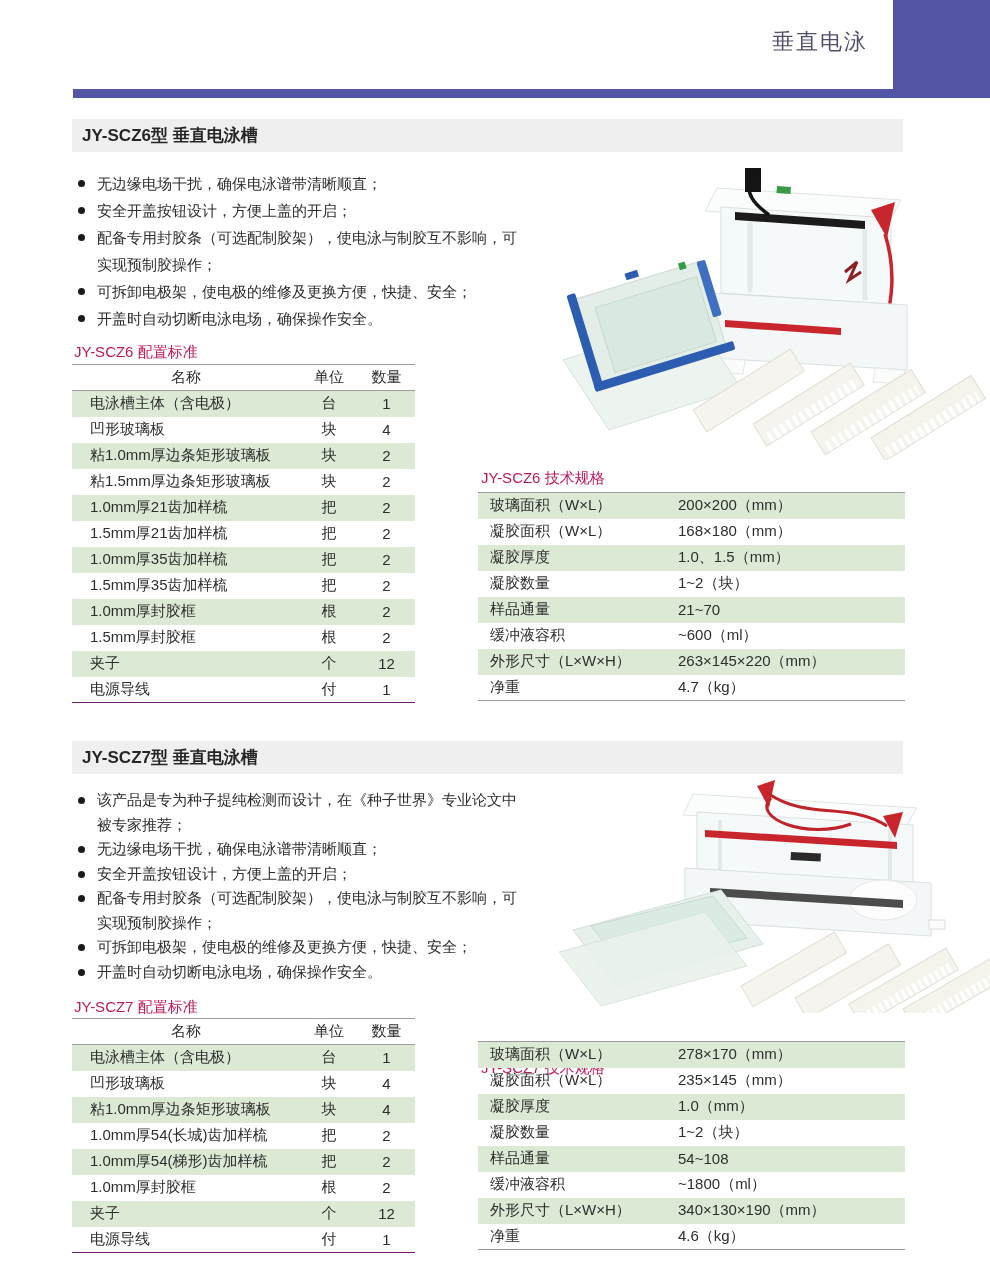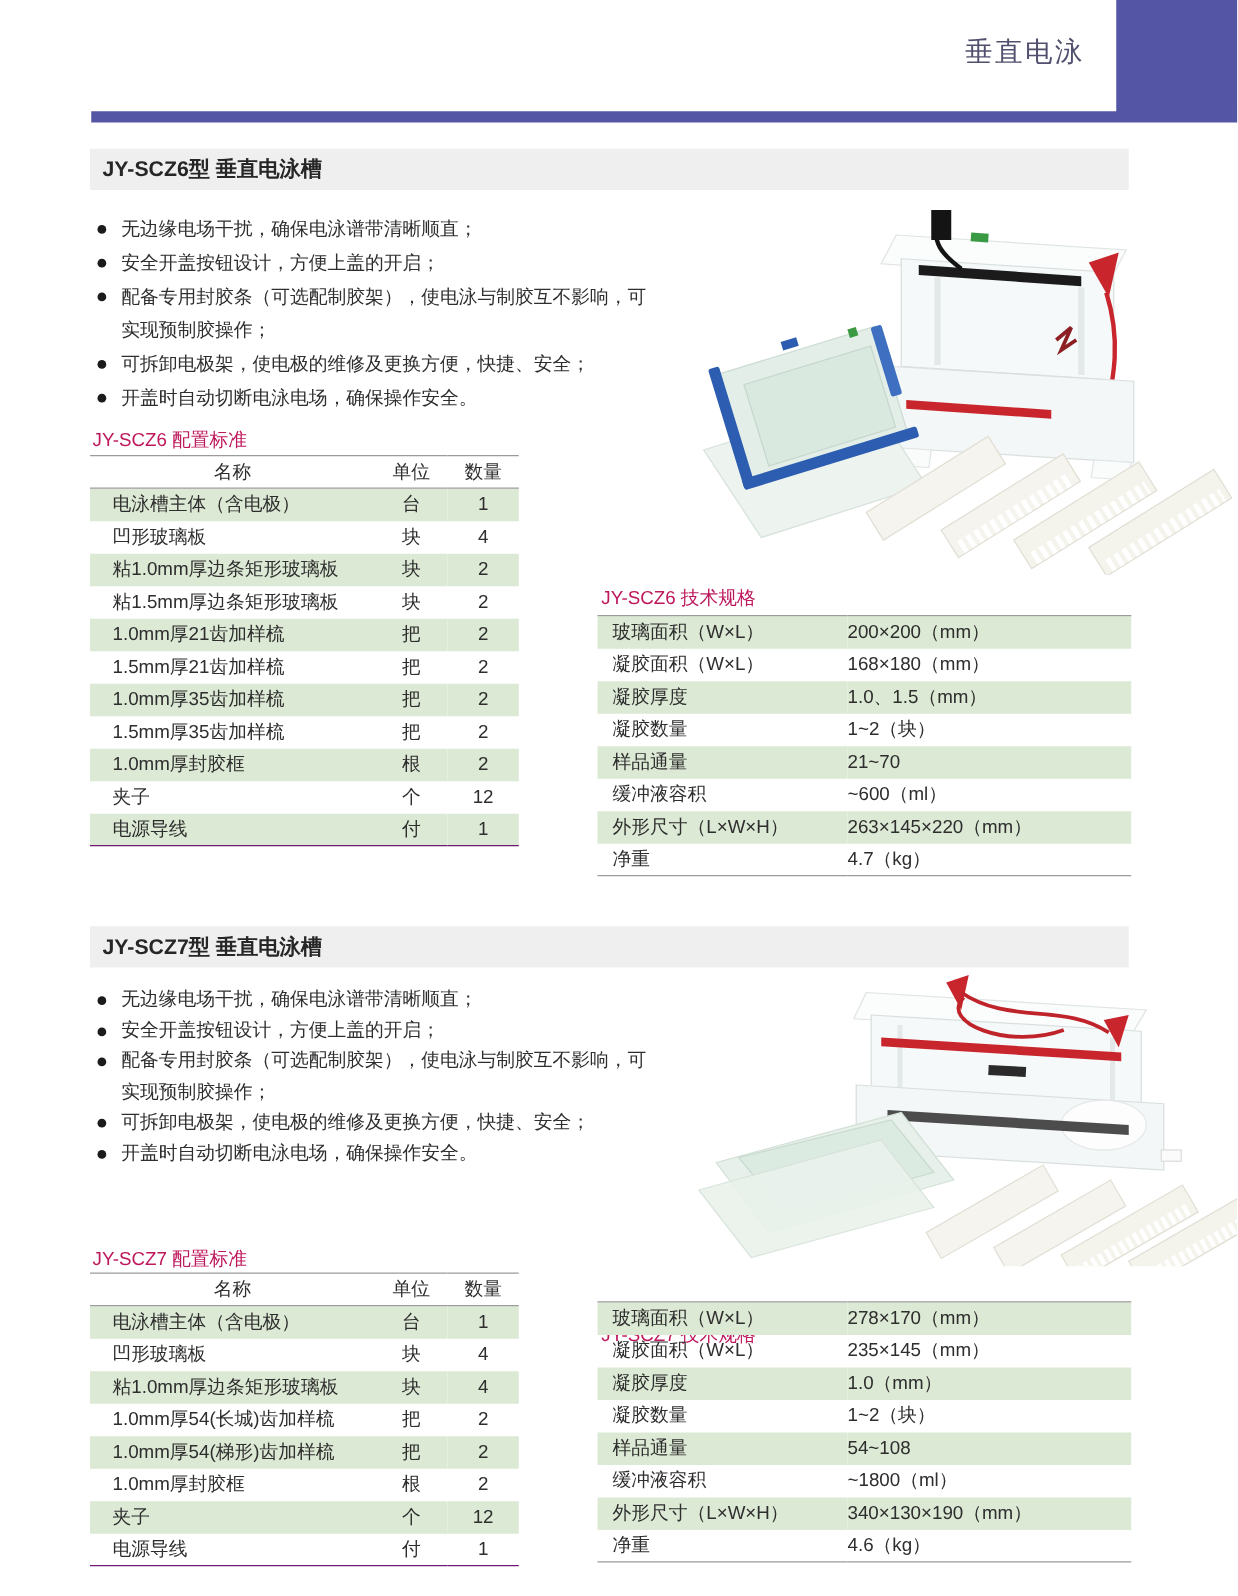--- a/index.html
+++ b/index.html
@@ -189,20 +189,25 @@
           <td>1.5mm厚35齿加样梳</td>
           <td>把</td>
           <td>2</td>
         </tr>
         <tr>
           <td>1.0mm厚封胶框</td>
           <td>根</td>
           <td>2</td>
         </tr>
         <tr>
+          <td>1.5mm厚封胶框</td>
+          <td>根</td>
+          <td>2</td>
+        </tr>
+        <tr>
           <td>夹子</td>
           <td>个</td>
           <td>12</td>
         </tr>
         <tr>
           <td>电源导线</td>
           <td>付</td>
           <td>1</td>
         </tr>
       </tbody>
@@ -244,20 +249,21 @@
           <td>4.7（kg）</td>
         </tr>
       </tbody>
   </table>
 
   <div class="section-bar s2">
     <span>JY-SCZ7型 垂直电泳槽</span>
   </div>
 
   <ul class="features f2">
+      <li>该产品是专为种子提纯检测而设计，在《种子世界》专业论文中被专家推荐；</li>
       <li>无边缘电场干扰，确保电泳谱带清晰顺直；</li>
       <li>安全开盖按钮设计，方便上盖的开启；</li>
       <li>配备专用封胶条（可选配制胶架），使电泳与制胶互不影响，可实现预制胶操作；</li>
       <li>可拆卸电极架，使电极的维修及更换方便，快捷、安全；</li>
       <li>开盖时自动切断电泳电场，确保操作安全。</li>
     </ul>
 
   <div class="photo p2">
     <svg viewBox="0 0 445 245">
 

